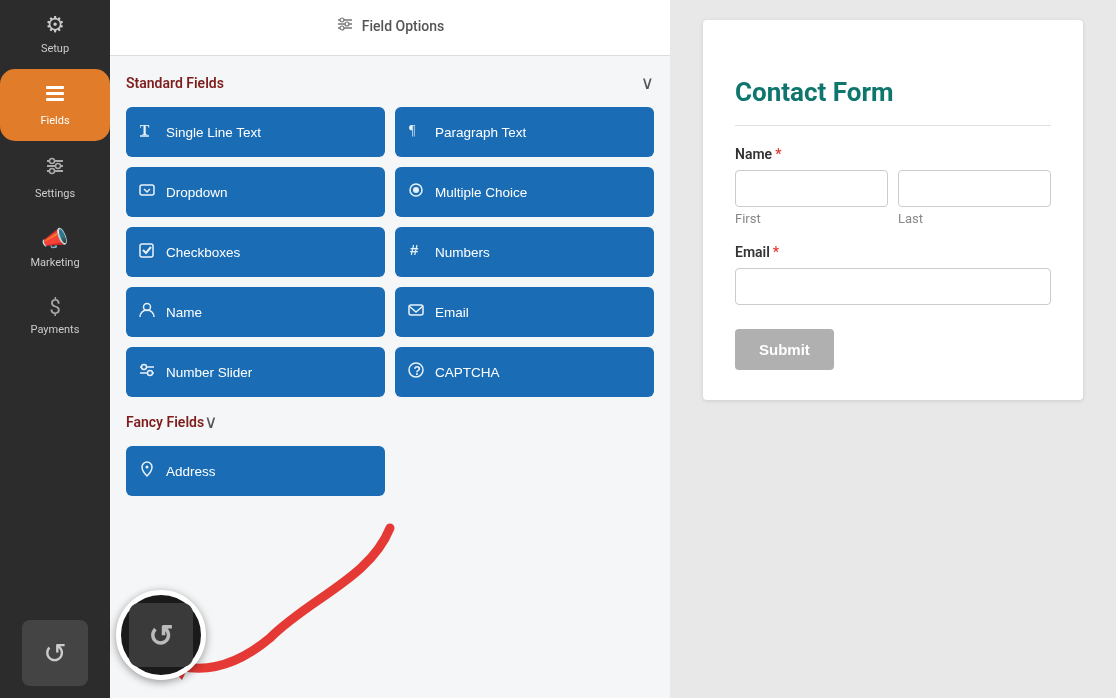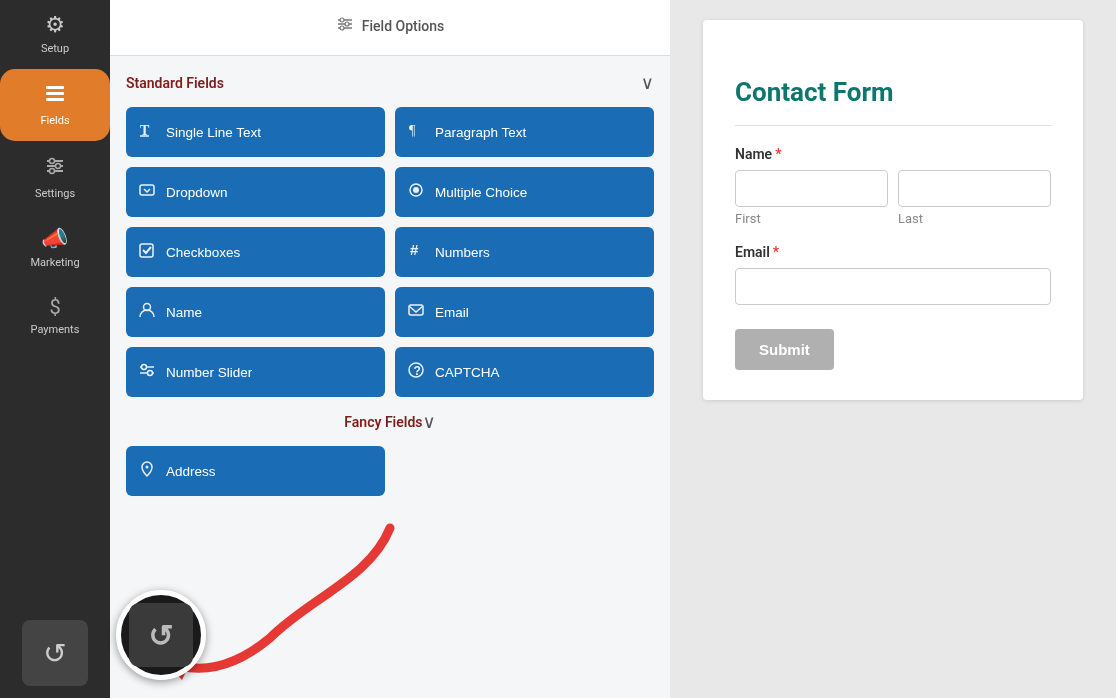--- a/index.html
+++ b/index.html
@@ -142,21 +142,21 @@
       gap: 10px;
       cursor: pointer;
       font-size: 13.5px;
       font-weight: 500;
       transition: background 0.15s;
     }
     .field-btn .btn-icon { font-size: 16px; opacity: 0.9; }
 
     .section-header-2 {
       display: flex;
-      justify-content: center;
+      justify-content: flex-start;
       align-items: center;
       margin-bottom: 14px;
       margin-top: 4px;
     }
 
     
     .form-preview {
       flex: 1;
       background: #e8e8e8;
       display: flex;

